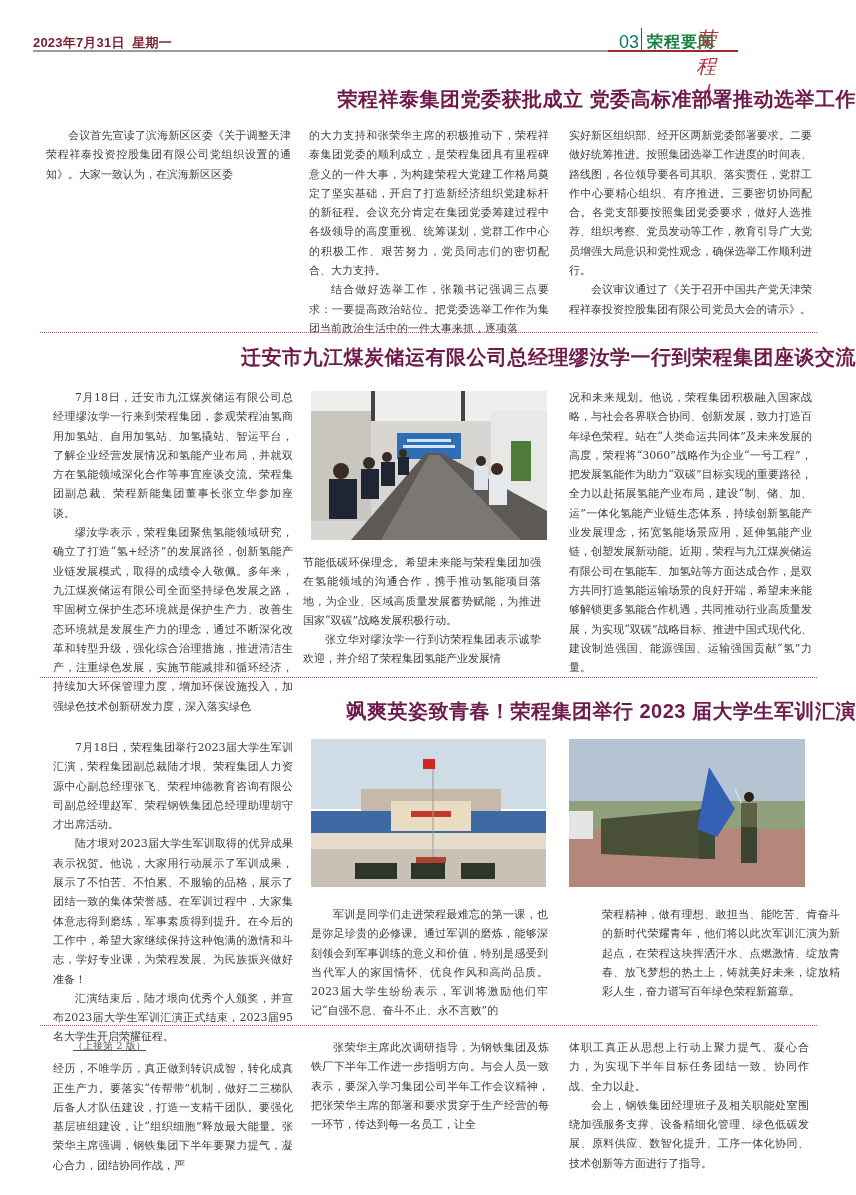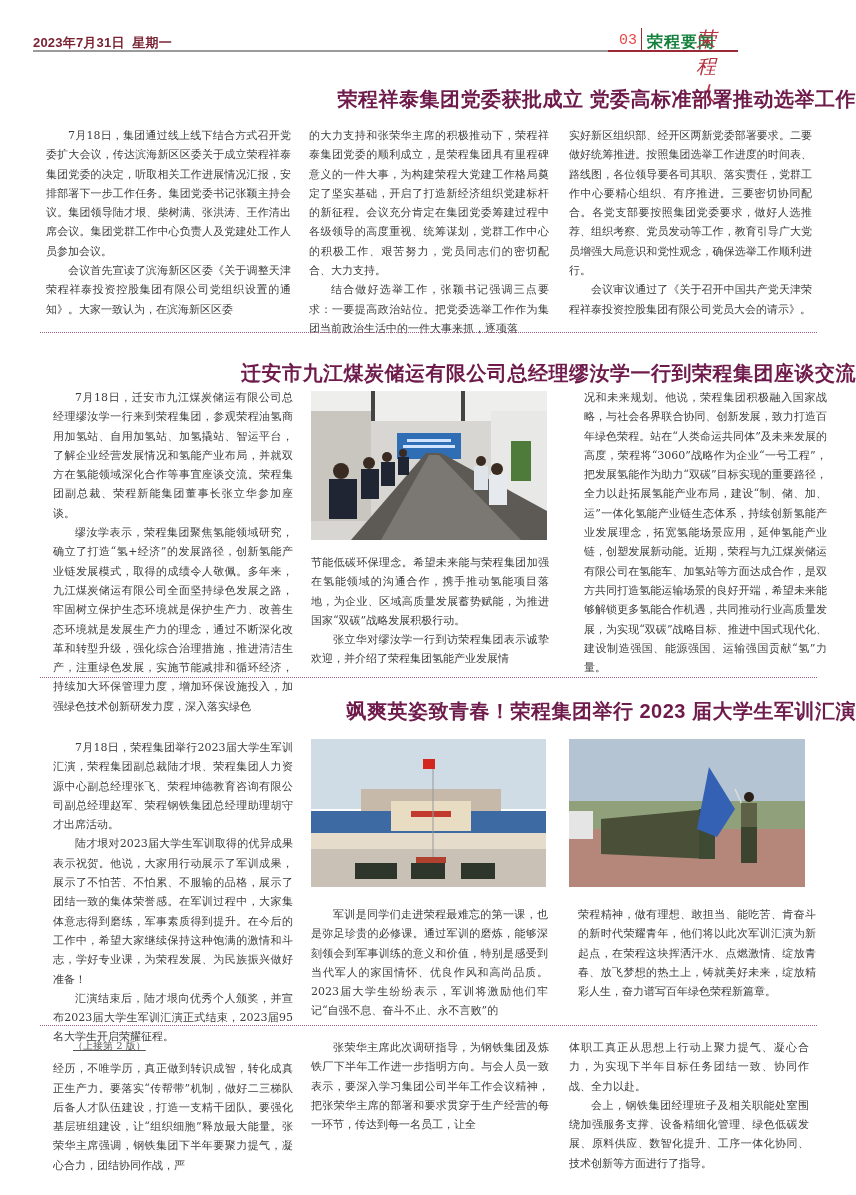--- a/index.html
+++ b/index.html
@@ -3,21 +3,21 @@
   <meta charset="utf-8">
   <style>
     * { margin: 0; padding: 0; box-sizing: border-box; }
     html, body { width: 856px; height: 1195px; background: #ffffff; overflow: hidden; }
     body { position: relative; font-family: "DejaVu Serif", serif; color: #3a3a3a; }
 
     .header { position: absolute; left: 0; top: 0; width: 720px; height: 60px; }
     .header-date { position: absolute; left: 33px; top: 34px; font-family: "Liberation Sans", sans-serif; font-size: 13px; font-weight: bold; color: #7a2433; letter-spacing: 0.2px; }
     .header-line-gray { position: absolute; left: 33px; top: 50px; width: 575px; height: 2px; background: #9a9a9a; }
     .header-line-red { position: absolute; left: 608px; top: 50px; width: 130px; height: 2px; background: #9b2a36; }
-    .header-pagenum { position: absolute; left: 619px; top: 32px; font-family: Liberation Mono, monospace; font-size: 15px; color: #ef4444; }
+    .header-pagenum { position: absolute; left: 619px; top: 32px; font-family: Liberation Sans, sans-serif; font-size: 18px; color: #0f766e; }
     .header-sep { position: absolute; left: 641px; top: 28px; width: 1px; height: 24px; background: #9b2a36; }
     .header-section { position: absolute; left: 647px; top: 32px; font-family: "Liberation Sans", sans-serif; font-size: 16px; font-weight: bold; color: #15803d; letter-spacing: 1px; }
     .header-logo { position: absolute; left: 696px; top: 26px; font-family: "DejaVu Serif", serif; font-size: 20px; color: #b53240; letter-spacing: 1px; font-style: italic; }
 
     .headline { position: absolute; left: 0; width: 856px; text-align: right; font-family: "Liberation Sans", sans-serif; font-weight: bold; font-size: 20px; color: #6e1a4b; letter-spacing: 0.5px; }
 
     .col { position: absolute; font-size: 11px; line-height: 19.3px; text-align: justify; color: #3d3d3d; }
     .col p { text-indent: 2em; }
     .col p.cont { text-indent: 0; }
 
@@ -37,35 +37,34 @@
   <div class="header-line-red"></div>
   <span class="header-pagenum">03</span>
   <div class="header-sep"></div>
   <span class="header-section">荣程要闻</span>
   <span class="header-logo">荣程人</span>
 </div>
 
 <h1 class="headline" style="top:86px;">荣程祥泰集团党委获批成立  党委高标准部署推动选举工作</h1>
 
 <div class="col" style="left:46px; top:126px; width:245px;">
-  <p>7月18日，集团通过线上线下结合方式召开党委扩大会议，传达滨海新区区委关于成立荣程祥泰集团党委的决定，听取相关工作进展情况汇报，安排部署下一步工作任务。集团党委书记张颖主持会议。集团领导陆才垠、柴树满、张洪涛、王作清出席会议。集团党群工作中心负责人及党建处工作人员参加会议。</p>
   <p>会议首先宣读了滨海新区区委《关于调整天津荣程祥泰投资控股集团有限公司党组织设置的通知》。大家一致认为，在滨海新区区委</p>
 </div>
 <div class="col" style="left:309px; top:126px; width:240px;font-family:Liberation Serif, serif;">
   <p class="cont">的大力支持和张荣华主席的积极推动下，荣程祥泰集团党委的顺利成立，是荣程集团具有里程碑意义的一件大事，为构建荣程大党建工作格局奠定了坚实基础，开启了打造新经济组织党建标杆的新征程。会议充分肯定在集团党委筹建过程中各级领导的高度重视、统筹谋划，党群工作中心的积极工作、艰苦努力，党员同志们的密切配合、大力支持。</p>
   <p>结合做好选举工作，张颖书记强调三点要求：一要提高政治站位。把党委选举工作作为集团当前政治生活中的一件大事来抓，逐项落</p>
 </div>
 <div class="col" style="left:569px; top:126px; width:243px;">
   <p class="cont">实好新区组织部、经开区两新党委部署要求。二要做好统筹推进。按照集团选举工作进度的时间表、路线图，各位领导要各司其职、落实责任，党群工作中心要精心组织、有序推进。三要密切协同配合。各党支部要按照集团党委要求，做好人选推荐、组织考察、党员发动等工作，教育引导广大党员增强大局意识和党性观念，确保选举工作顺利进行。</p>
   <p>会议审议通过了《关于召开中国共产党天津荣程祥泰投资控股集团有限公司党员大会的请示》。</p>
 </div>
 
 <div class="divider" style="top:332px;"></div>
 
-<h1 class="headline" style="top:360px;">迁安市九江煤炭储运有限公司总经理缪汝学一行到荣程集团座谈交流</h1>
+<h1 class="headline" style="top:344px;">迁安市九江煤炭储运有限公司总经理缪汝学一行到荣程集团座谈交流</h1>
 
 <div class="col" style="left:53px; top:388px; width:240px;">
   <p>7月18日，迁安市九江煤炭储运有限公司总经理缪汝学一行来到荣程集团，参观荣程油氢商用加氢站、自用加氢站、加氢撬站、智运平台，了解企业经营发展情况和氢能产业布局，并就双方在氢能领域深化合作等事宜座谈交流。荣程集团副总裁、荣程新能集团董事长张立华参加座谈。</p>
   <p>缪汝学表示，荣程集团聚焦氢能领域研究，确立了打造“氢+经济”的发展路径，创新氢能产业链发展模式，取得的成绩令人敬佩。多年来，九江煤炭储运有限公司全面坚持绿色发展之路，牢固树立保护生态环境就是保护生产力、改善生态环境就是发展生产力的理念，通过不断深化改革和转型升级，强化综合治理措施，推进清洁生产，注重绿色发展，实施节能减排和循环经济，持续加大环保管理力度，增加环保设施投入，加强绿色技术创新研发力度，深入落实绿色</p>
 </div>
 
 <div class="photo" style="left:311px; top:391px; width:236px; height:149px;">
   <svg viewBox="0 0 236 149" preserveAspectRatio="none">
     <rect width="236" height="149" fill="#d8d6d2"></rect>
     <rect x="0" y="0" width="236" height="30" fill="#eeeeec"></rect>
@@ -87,25 +86,25 @@
     <circle cx="92" cy="62" r="4" fill="#3a2b22"></circle>
     <rect x="87" y="66" width="11" height="18" fill="#1f2533"></rect>
     <circle cx="170" cy="70" r="5" fill="#3a2b22"></circle>
     <rect x="163" y="75" width="14" height="24" fill="#dfe3ea"></rect>
     <circle cx="186" cy="78" r="6" fill="#3a2b22"></circle>
     <rect x="178" y="84" width="18" height="30" fill="#e6e9ee"></rect>
     <rect x="200" y="50" width="20" height="40" fill="#4e7a3a"></rect>
   </svg>
 </div>
 
-<div class="col" style="left:311px; top:553px; width:238px;">
+<div class="col" style="left:303px; top:553px; width:238px;">
   <p class="cont">节能低碳环保理念。希望未来能与荣程集团加强在氢能领域的沟通合作，携手推动氢能项目落地，为企业、区域高质量发展蓄势赋能，为推进国家“双碳”战略发展积极行动。</p>
   <p>张立华对缪汝学一行到访荣程集团表示诚挚欢迎，并介绍了荣程集团氢能产业发展情</p>
 </div>
-<div class="col" style="left:584px; top:388px; width:243px;">
+<div class="col" style="left:569px; top:388px; width:243px;">
   <p class="cont">况和未来规划。他说，荣程集团积极融入国家战略，与社会各界联合协同、创新发展，致力打造百年绿色荣程。站在“人类命运共同体”及未来发展的高度，荣程将“3060”战略作为企业“一号工程”，把发展氢能作为助力“双碳”目标实现的重要路径，全力以赴拓展氢能产业布局，建设“制、储、加、运”一体化氢能产业链生态体系，持续创新氢能产业发展理念，拓宽氢能场景应用，延伸氢能产业链，创塑发展新动能。近期，荣程与九江煤炭储运有限公司在氢能车、加氢站等方面达成合作，是双方共同打造氢能运输场景的良好开端，希望未来能够解锁更多氢能合作机遇，共同推动行业高质量发展，为实现“双碳”战略目标、推进中国式现代化、建设制造强国、能源强国、运输强国贡献“氢”力量。</p>
 </div>
 
 <div class="divider" style="top:677px;"></div>
 
 <h1 class="headline" style="top:698px;">飒爽英姿致青春！荣程集团举行 2023 届大学生军训汇演</h1>
 
 <div class="col" style="left:53px; top:738px; width:240px;">
   <p>7月18日，荣程集团举行2023届大学生军训汇演，荣程集团副总裁陆才垠、荣程集团人力资源中心副总经理张飞、荣程坤德教育咨询有限公司副总经理赵军、荣程钢铁集团总经理助理胡守才出席活动。</p>
   <p>陆才垠对2023届大学生军训取得的优异成果表示祝贺。他说，大家用行动展示了军训成果，展示了不怕苦、不怕累、不服输的品格，展示了团结一致的集体荣誉感。在军训过程中，大家集体意志得到磨练，军事素质得到提升。在今后的工作中，希望大家继续保持这种饱满的激情和斗志，学好专业课，为荣程发展、为民族振兴做好准备！</p>
@@ -142,21 +141,21 @@
     <line x1="166" y1="50" x2="184" y2="90" stroke="#ddd" stroke-width="1.5"></line>
     <circle cx="180" cy="58" r="5" fill="#2a2018"></circle>
     <rect x="172" y="64" width="16" height="24" fill="#5d6146"></rect>
     <rect x="172" y="88" width="16" height="36" fill="#3c432f"></rect>
   </svg>
 </div>
 
 <div class="col" style="left:311px; top:905px; width:237px;">
   <p>军训是同学们走进荣程最难忘的第一课，也是弥足珍贵的必修课。通过军训的磨炼，能够深刻领会到军事训练的意义和价值，特别是感受到当代军人的家国情怀、优良作风和高尚品质。2023届大学生纷纷表示，军训将激励他们牢记“自强不息、奋斗不止、永不言败”的</p>
 </div>
-<div class="col" style="left:578px; top:905px; width:238px;">
+<div class="col" style="left:602px; top:905px; width:238px;">
   <p class="cont">荣程精神，做有理想、敢担当、能吃苦、肯奋斗的新时代荣耀青年，他们将以此次军训汇演为新起点，在荣程这块挥洒汗水、点燃激情、绽放青春、放飞梦想的热土上，铸就美好未来，绽放精彩人生，奋力谱写百年绿色荣程新篇章。</p>
 </div>
 
 <div class="divider" style="top:1025px;"></div>
 
 <div class="col" style="left:53px; top:1036px; width:240px;">
   <p class="note">（上接第 2 版）</p>
   <p class="cont">经历，不唯学历，真正做到转识成智，转化成真正生产力。要落实“传帮带”机制，做好二三梯队后备人才队伍建设，打造一支精干团队。要强化基层班组建设，让“组织细胞”释放最大能量。张荣华主席强调，钢铁集团下半年要聚力提气，凝心合力，团结协同作战，严</p>
 </div>
 <div class="col" style="left:311px; top:1038px; width:238px;">

